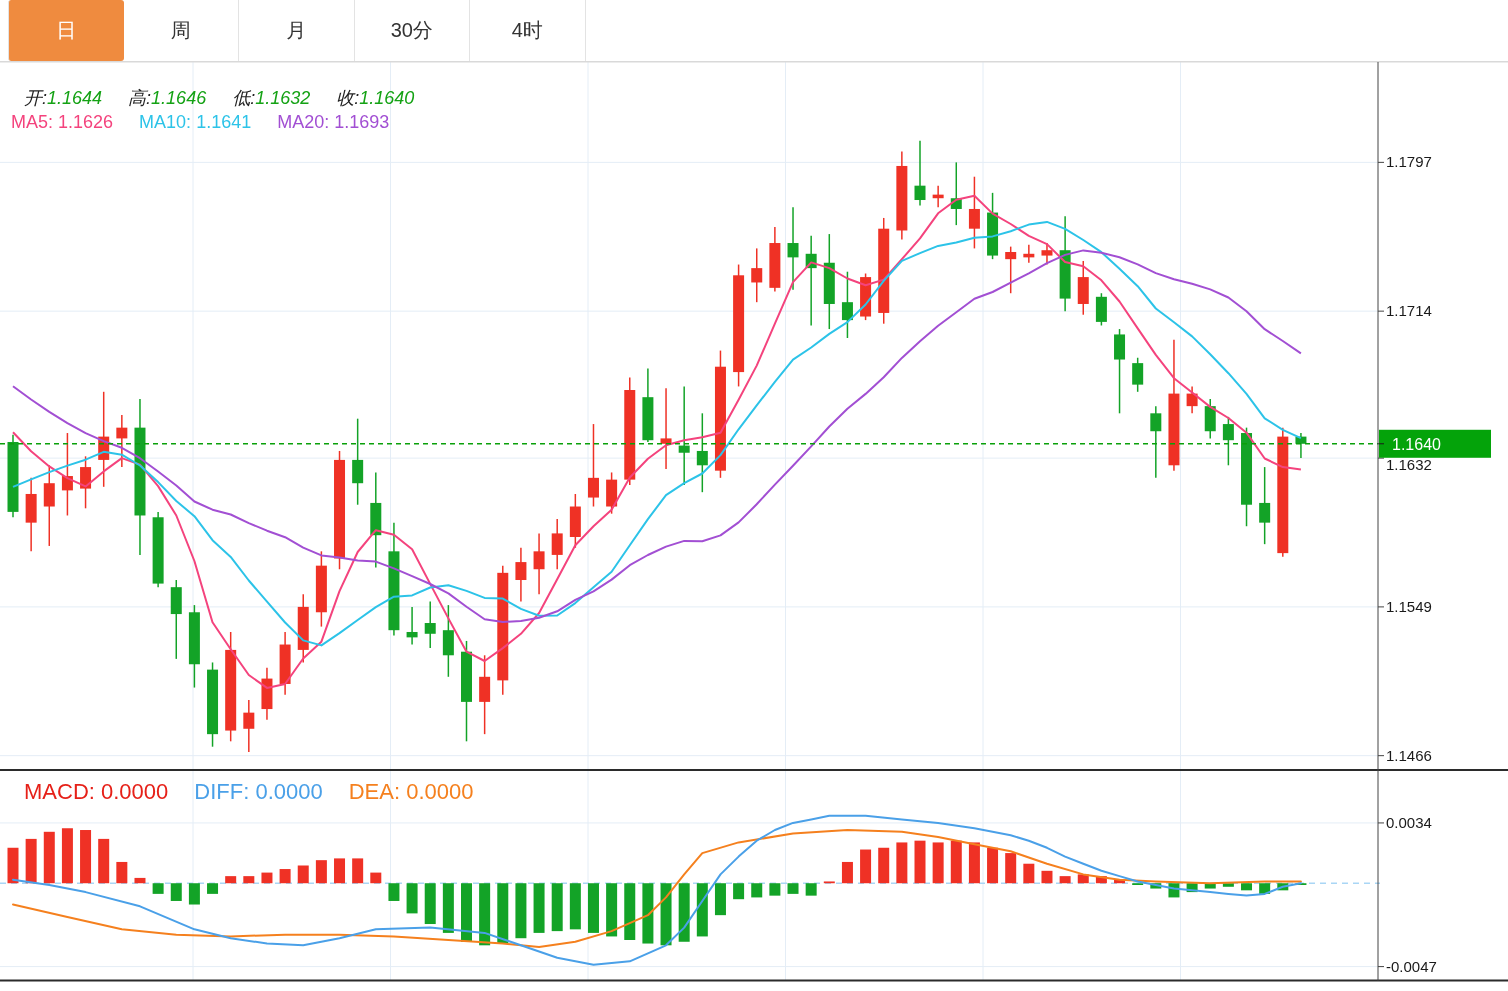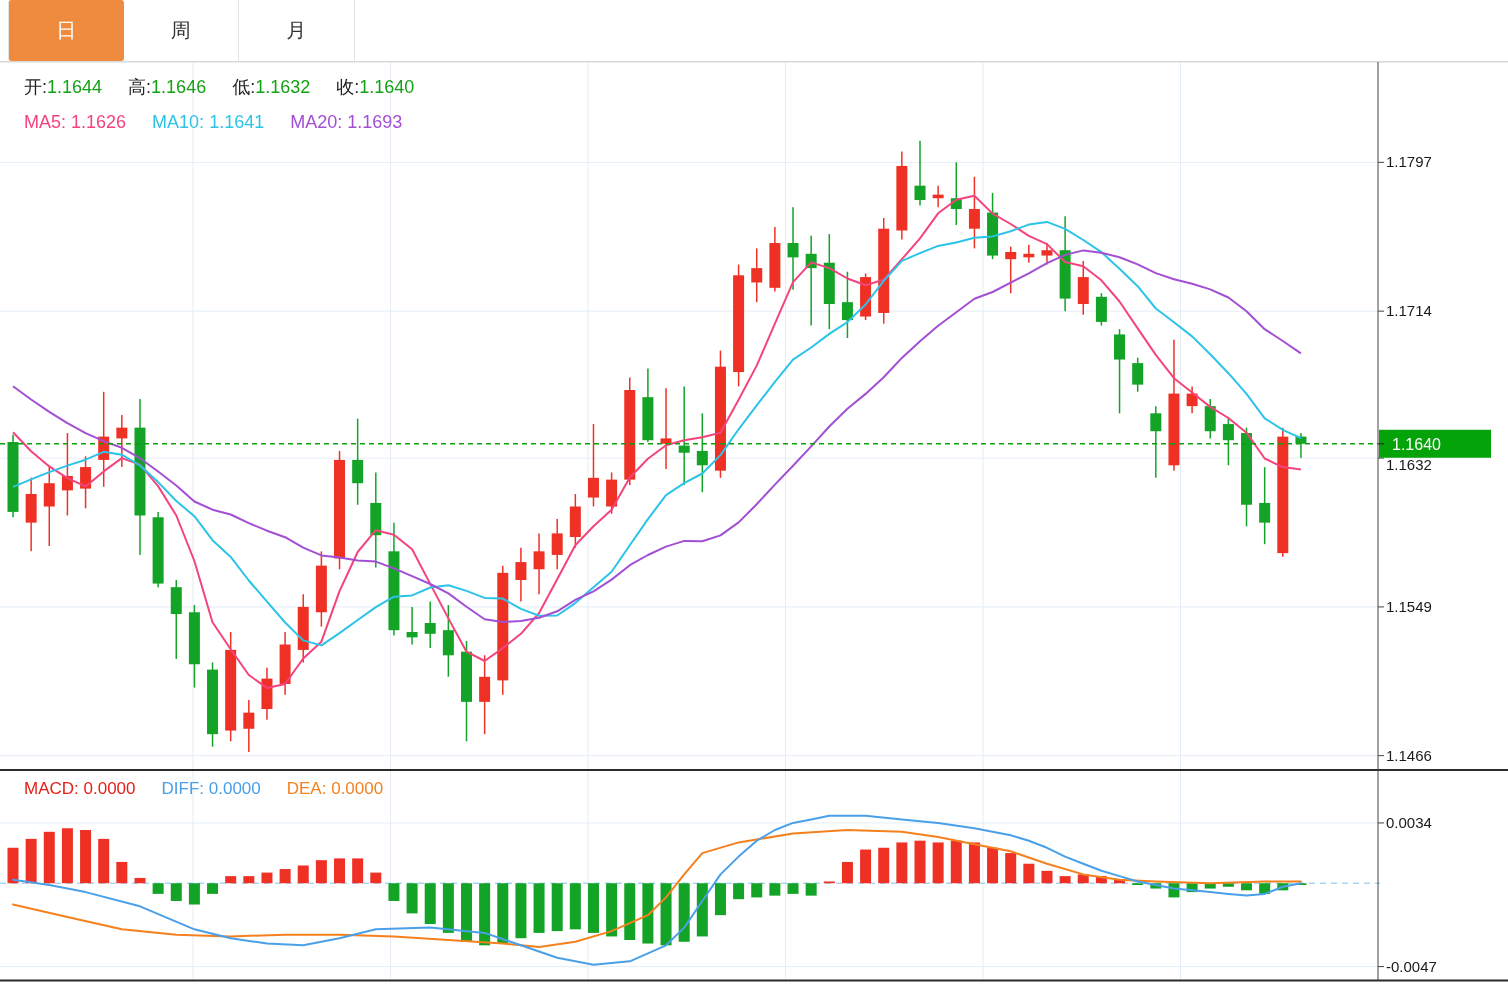--- a/index.html
+++ b/index.html
@@ -9,24 +9,24 @@
   .tabbar{position:absolute;left:0;top:0;width:1508px;height:62px;background:#fff;
           border-bottom:1px solid #d9d9d9;display:flex;align-items:stretch;padding-left:8px;box-sizing:border-box;z-index:5;}
   .tab{width:115.5px;display:flex;align-items:center;justify-content:center;font-size:20px;color:#333;
        border-right:1px solid #e3e3e3;cursor:pointer;box-sizing:border-box;background:#fff;}
   .tab.first{border-left:1px solid #e3e3e3;}
   .tab.active{background:#ef8b3f;color:#fff;border-radius:3px;border-right:none;}
   .legend{position:absolute;z-index:4;white-space:nowrap;font-size:18px;}
   .legend .item{margin-right:26px;}
   .legend .lbl{color:#222;}
   .legend .val{}
-  .legend-ohlc{left:24px;top:75px;}
+  .legend-ohlc{left:24px;top:86px;font-style:italic;}
   .legend-ohlc .val{color:#14a214;}
-  .legend-ma{left:24px;top:112px;}
-  .legend-macd{left:24px;top:779px;font-size:17px;}
+  .legend-ma{left:11px;top:112px;}
+  .legend-macd{left:24px;top:779px;font-size:22px;}
 </style>
 </head>
 <body>
 
 <div class="app">
   <svg id="chart-svg" width="1508" height="991">
       <rect x="0" y="0" width="1508" height="991" fill="#ffffff"></rect>
       <line x1="193" y1="62" x2="193" y2="980.5" stroke="#e4edf6" stroke-width="1"></line>
       <line x1="390.5" y1="62" x2="390.5" y2="980.5" stroke="#e4edf6" stroke-width="1"></line>
       <line x1="588" y1="62" x2="588" y2="980.5" stroke="#e4edf6" stroke-width="1"></line>
@@ -283,20 +283,22 @@
       <line x1="0" y1="62" x2="1508" y2="62" stroke="#d9d9d9" stroke-width="1"></line>
       <line x1="0" y1="770" x2="1508" y2="770" stroke="#2b2b2b" stroke-width="2"></line>
       <line x1="0" y1="980.5" x2="1508" y2="980.5" stroke="#2b2b2b" stroke-width="2"></line>
       <line x1="1378" y1="62" x2="1378" y2="980.5" stroke="#444444" stroke-width="1"></line>
     </svg>
 
   <div class="tabbar" id="tabbar">
       <div class="tab active first">日</div>
       <div class="tab">周</div>
       <div class="tab">月</div>
+      <div class="tab">30分</div>
+      <div class="tab">4时</div>
     </div>
 
   <div class="legend legend-ohlc">
     <span class="item"><span class="lbl">开:</span><span class="val">1.1644</span></span><span class="item"><span class="lbl">高:</span><span class="val">1.1646</span></span><span class="item"><span class="lbl">低:</span><span class="val">1.1632</span></span><span class="item"><span class="lbl">收:</span><span class="val">1.1640</span></span>
   </div>
 
   <div class="legend legend-ma">
     <span class="item" id="ma5-item"><span style="color: rgb(244, 67, 125);">MA5:</span> <span style="color: rgb(244, 67, 125);">1.1626</span></span><span class="item" id="ma10-item"><span style="color: rgb(44, 195, 232);">MA10:</span> <span style="color: rgb(44, 195, 232);">1.1641</span></span><span class="item" id="ma20-item"><span style="color: rgb(162, 79, 211);">MA20:</span> <span style="color: rgb(162, 79, 211);">1.1693</span></span>
   </div>
 

